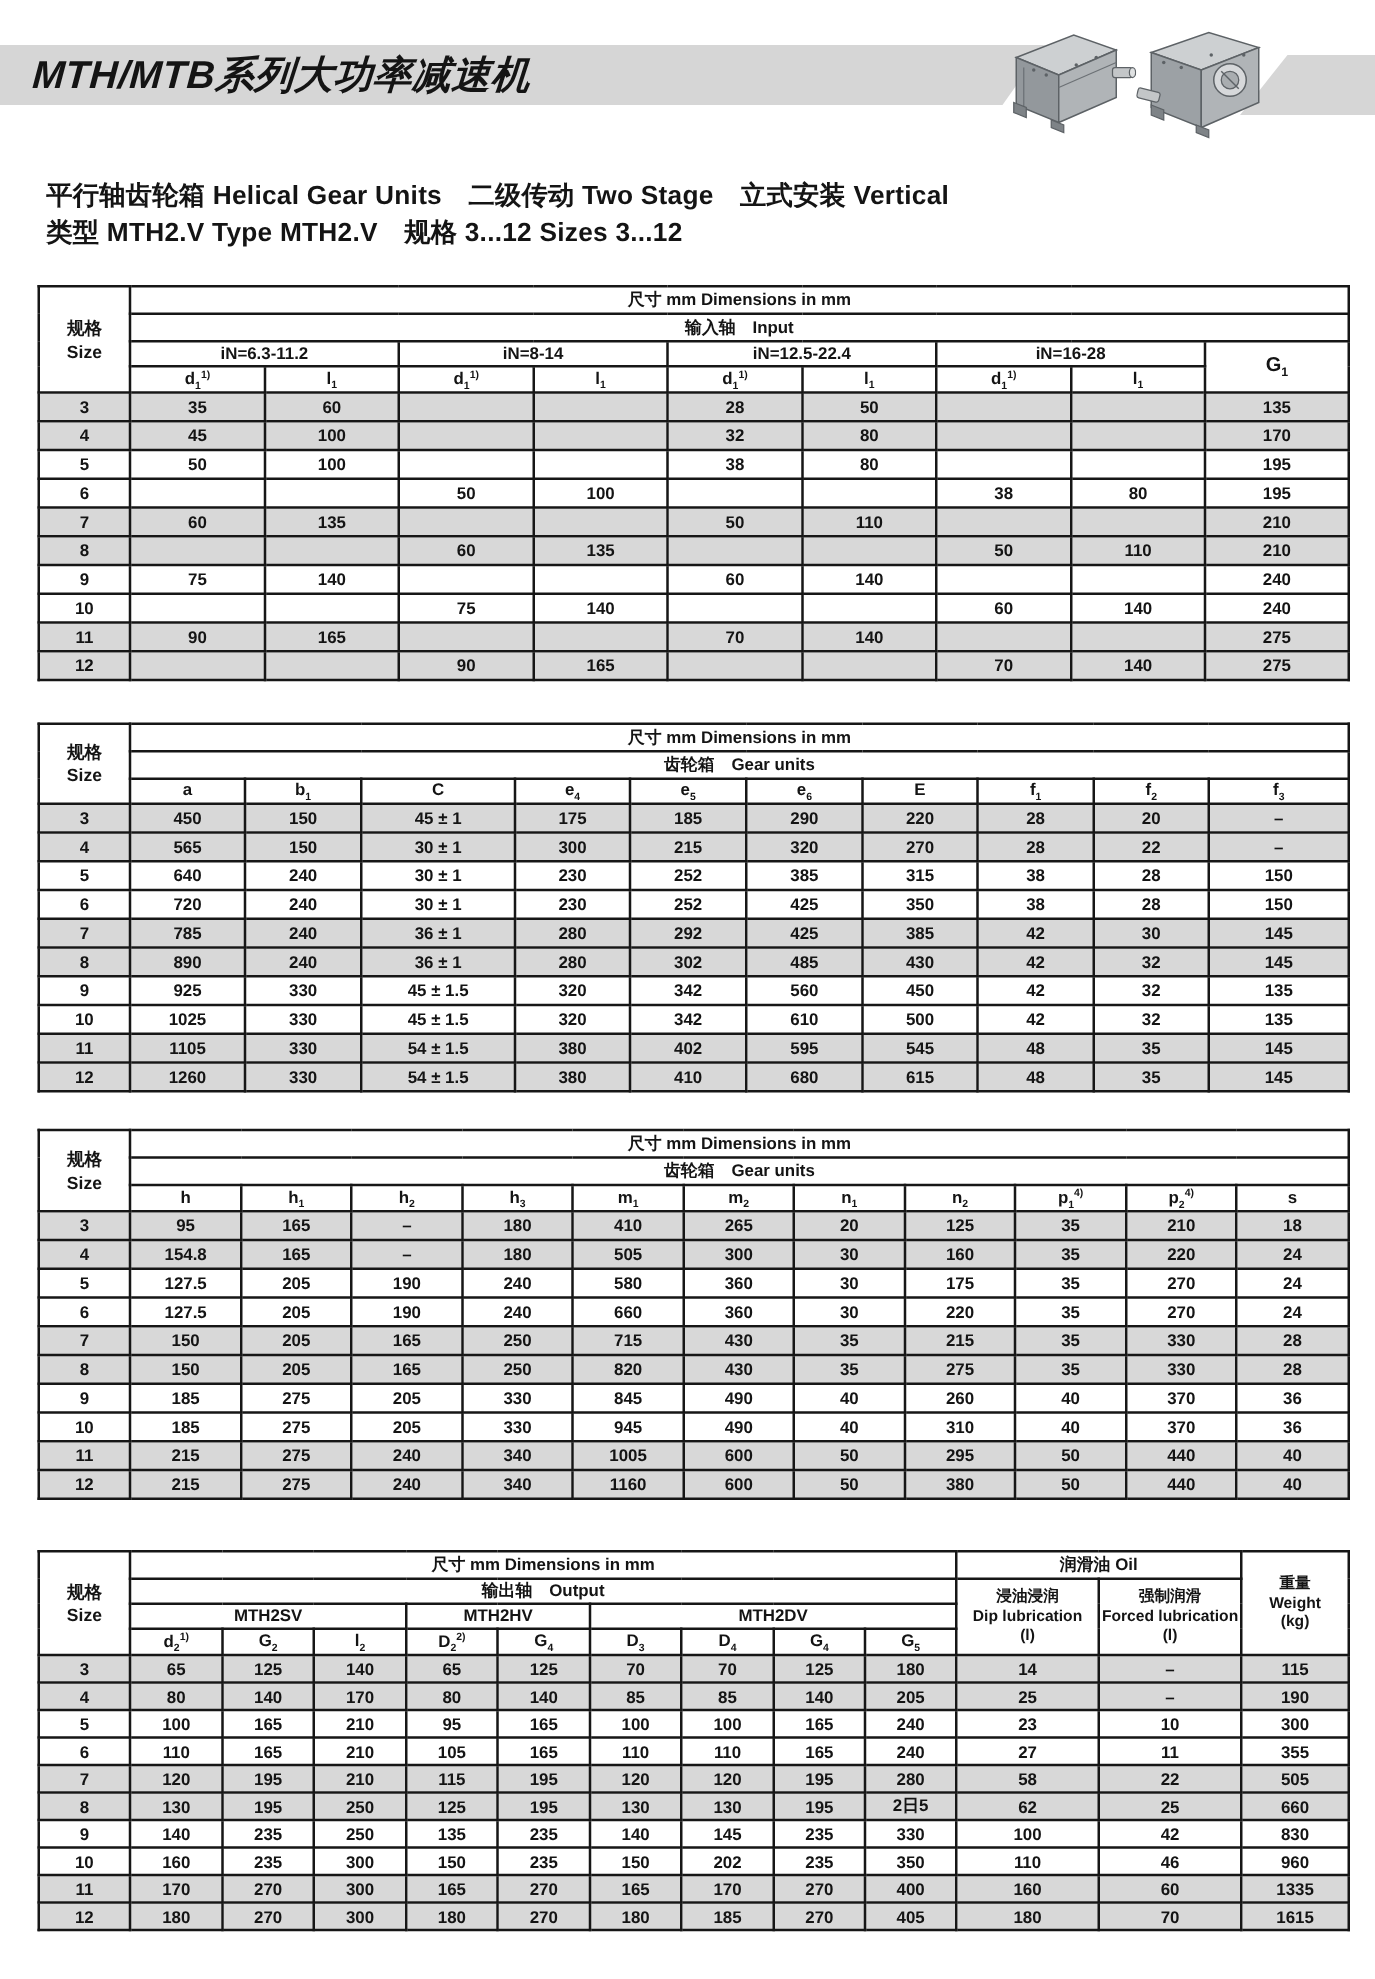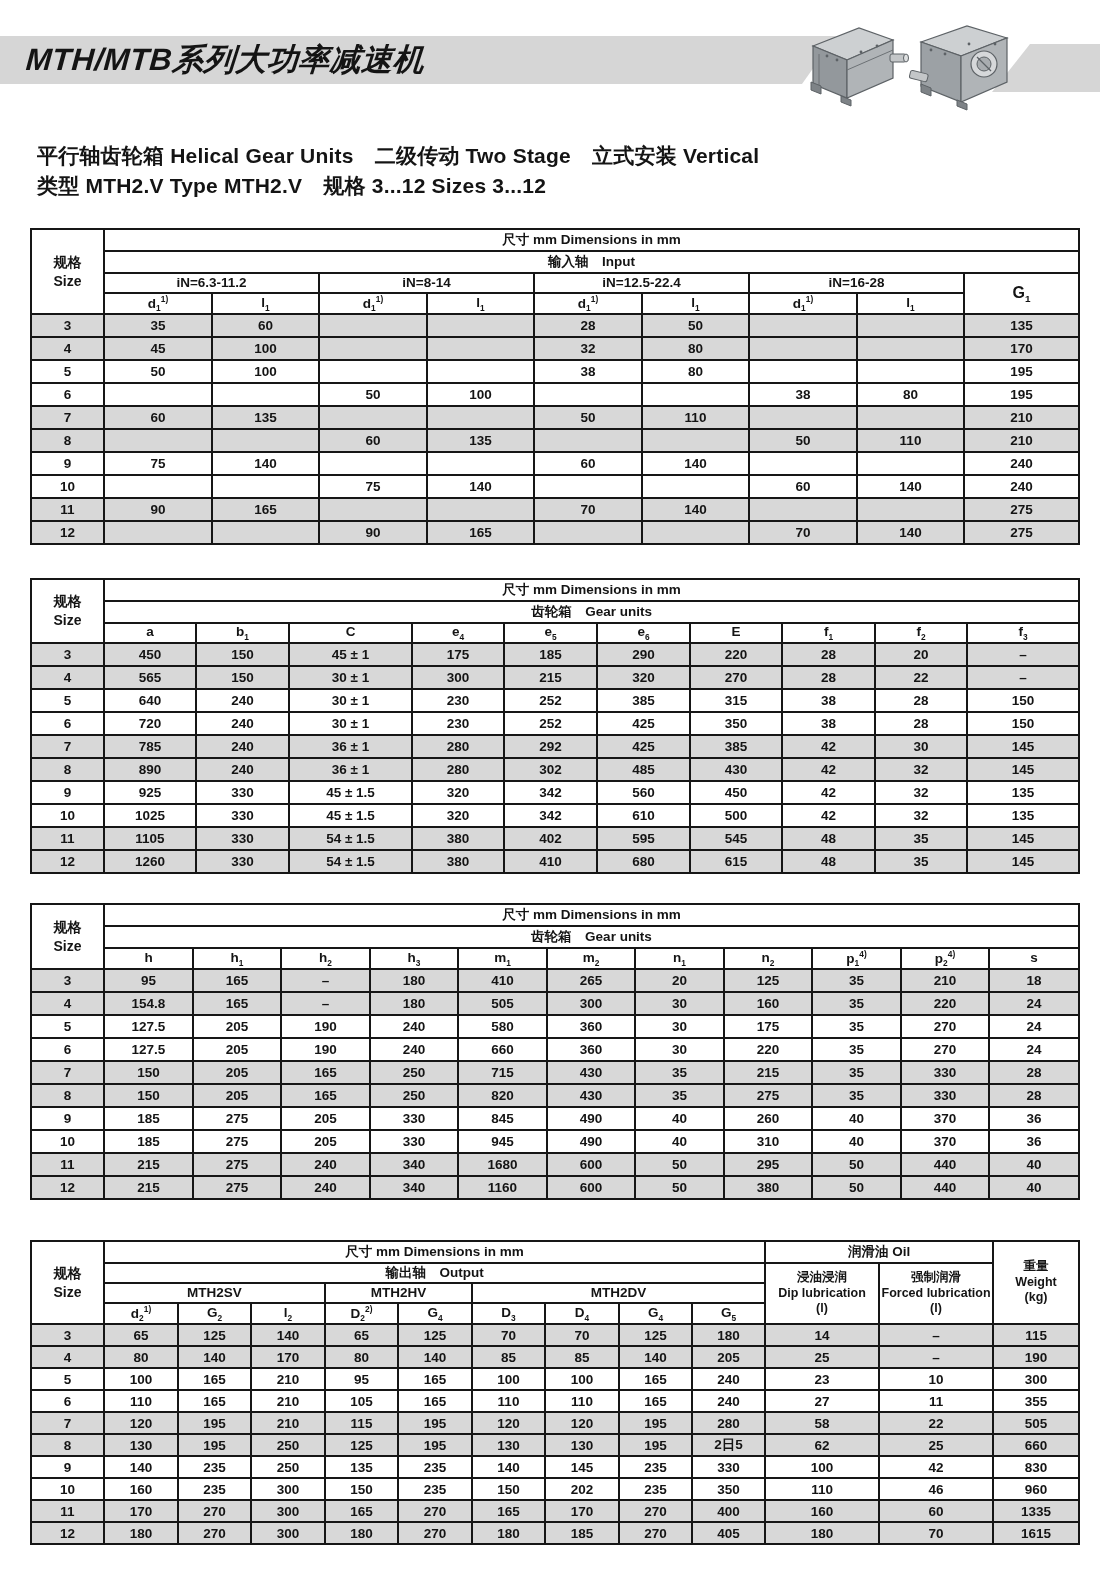--- a/index.html
+++ b/index.html
@@ -579,21 +579,21 @@
         <td>40</td>
         <td>370</td>
         <td>36</td>
       </tr>
       <tr class="shade">
         <td>11</td>
         <td>215</td>
         <td>275</td>
         <td>240</td>
         <td>340</td>
-        <td>1680</td>
+        <td>1005</td>
         <td>600</td>
         <td>50</td>
         <td>295</td>
         <td>50</td>
         <td>440</td>
         <td>40</td>
       </tr>
       <tr class="shade">
         <td>12</td>
         <td>215</td>

